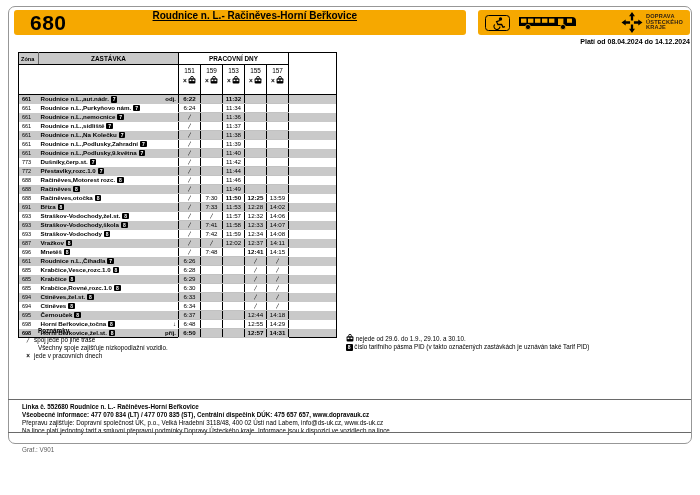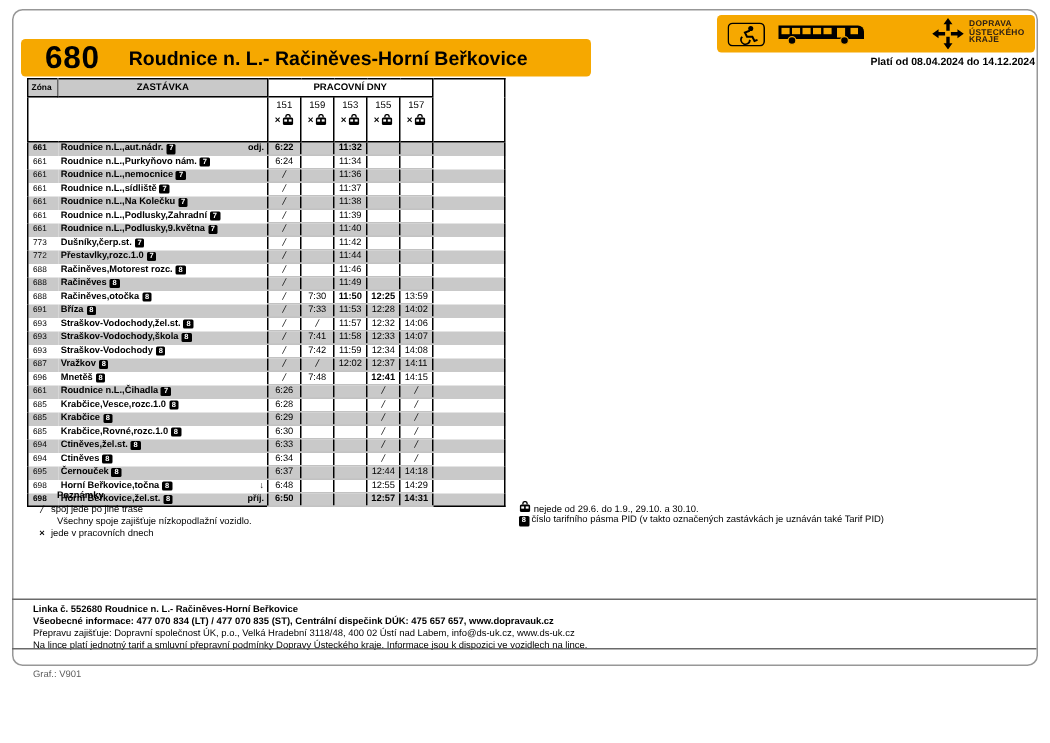--- a/index.html
+++ b/index.html
@@ -3,24 +3,24 @@
 <meta charset="utf-8">
 <style>
   html,body{margin:0;padding:0;}
   body{
     width:700px;height:495px;position:relative;background:#ffffff;
     font-family:"Liberation Sans",sans-serif;color:#000;overflow:hidden;
   }
   .frame{position:absolute;left:8px;top:6px;width:682px;height:436px;
     border:1px solid #979797;border-radius:7px;background:#fff;}
   
-  .titlebar{position:absolute;left:14px;top:10px;width:380px;height:25px;background:#F6A800;
-    border-radius:3px;display:flex;align-items:center;z-index:2;margin-top:16px;}
+  .titlebar{position:absolute;left:14px;top:10px;width:452px;height:25px;background:#F6A800;
+    border-radius:3px;display:flex;z-index:2;}
   .line-number{font-size:21px;font-weight:800;margin-left:16px;letter-spacing:.5px;line-height:25px;}
-  .route-title{flex:1;text-align:center;font-size:13px;font-weight:700;padding-right:23px;}
+  .route-title{flex:1;text-align:center;font-size:10px;font-weight:700;padding-right:23px;text-decoration:underline;}
   .header-right{position:absolute;left:478px;top:10px;width:212px;height:25px;background:#F6A800;
     border-radius:3px;display:flex;align-items:center;gap:7px;padding:0 7px;box-sizing:border-box;z-index:2;}
   .logo{display:flex;align-items:center;gap:3px;margin-left:auto;}
   .logo-text{font-size:5.6px;font-weight:800;line-height:5.8px;color:#2e2014;letter-spacing:.2px;}
   .validity{position:absolute;right:10px;top:38px;font-size:7px;font-weight:700;z-index:2;}
   
   table.tt{position:absolute;left:18px;top:52px;border-collapse:collapse;table-layout:fixed;
     border:1px solid #000;z-index:2;background:#fff;}
   .tt td{padding:0;font-size:6.2px;line-height:8px;vertical-align:middle;}
   .tt .h1{background:#c9c9c9;font-weight:700;font-size:6.4px;height:11px;border-bottom:1px solid #000;}

